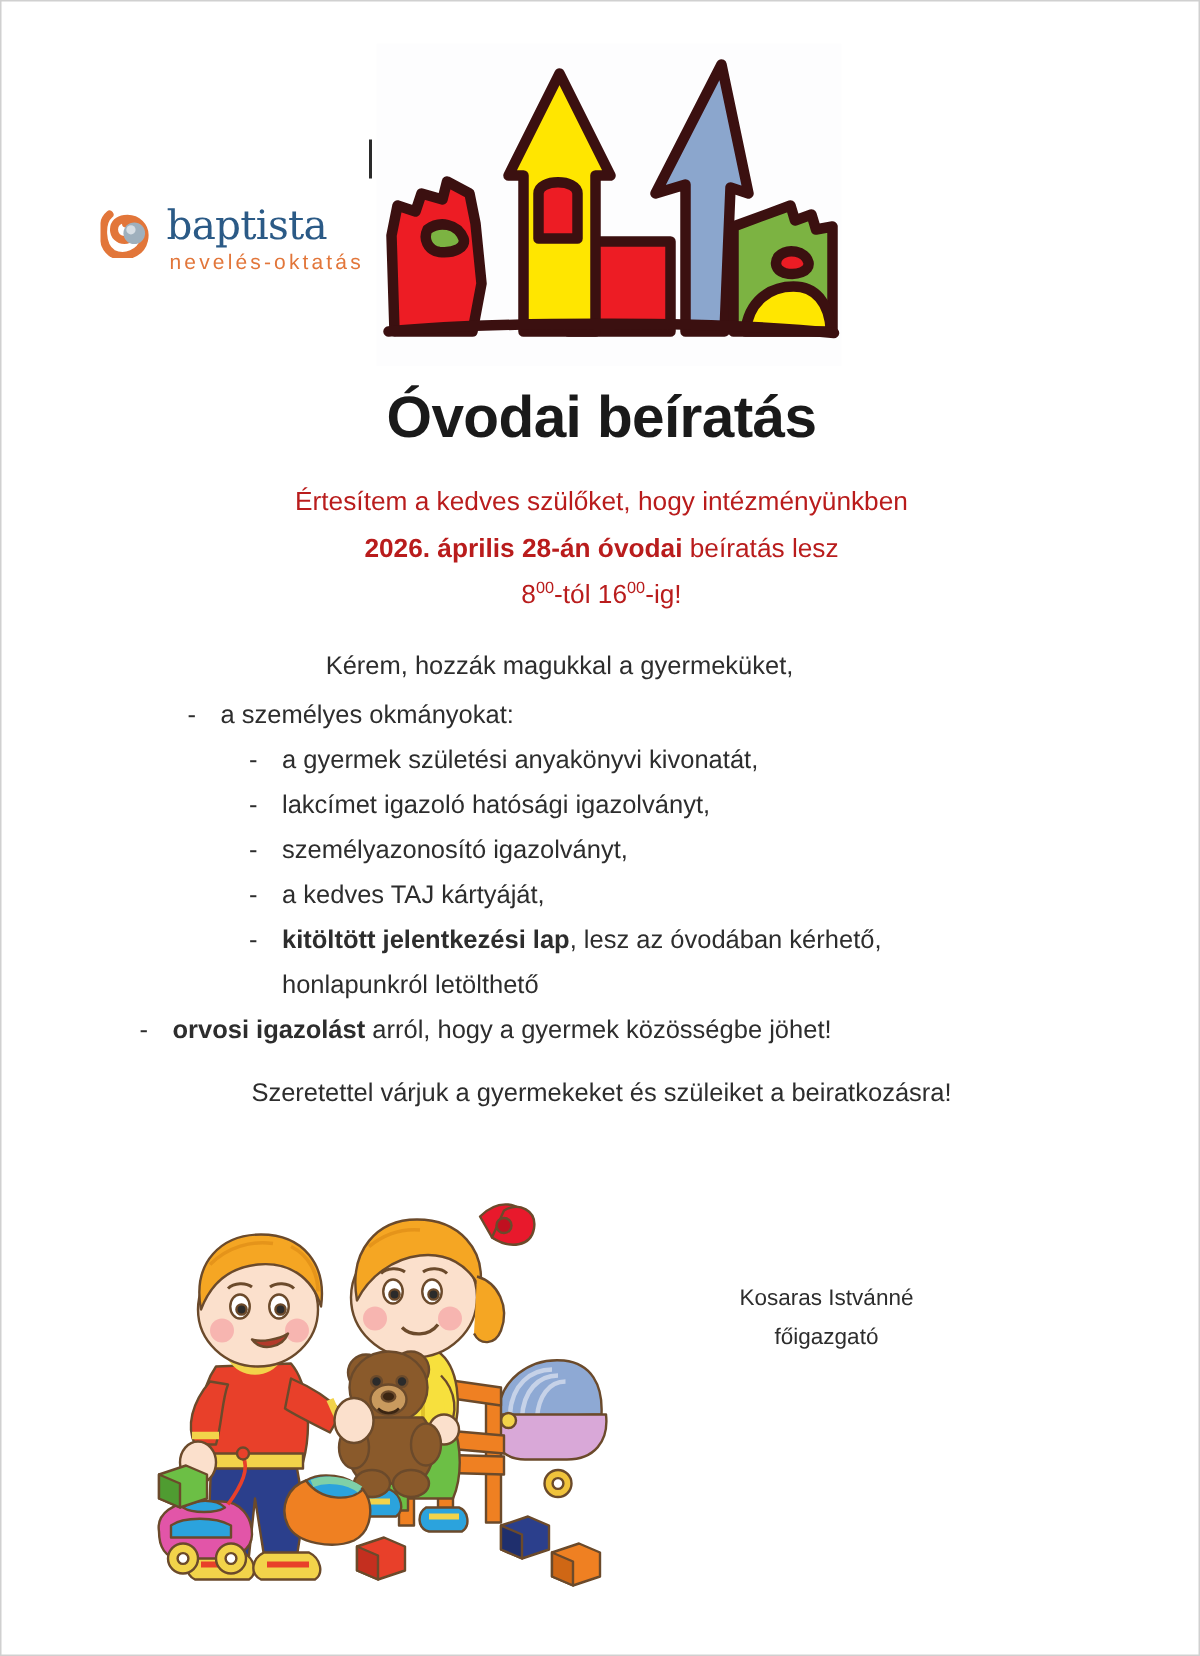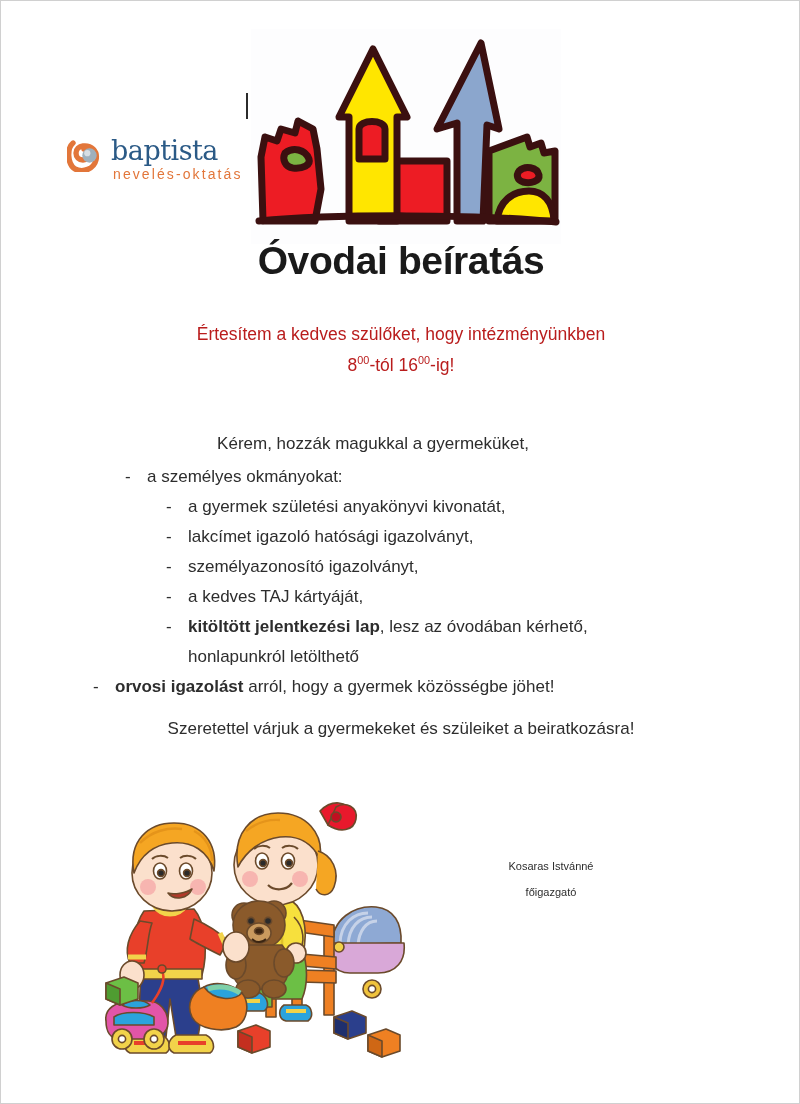--- a/index.html
+++ b/index.html
@@ -86,21 +86,21 @@
     top: 92px;
     width: 2px;
     height: 26px;
     background: #2b2b2b;
   }
 
   
   .title {
     position: absolute;
     left: 0;
-    top: 238px;
+    top: 256px;
     width: 800px;
     text-align: center;
     font-size: 39px;
     font-weight: bold;
     letter-spacing: -0.4px;
     color: #1a1a1a;
   }
 
   
   .intro {
@@ -164,21 +164,21 @@
     color: #2d2d2d;
   }
 
   
   .signature {
     position: absolute;
     left: 420px;
     top: 852px;
     width: 260px;
     text-align: center;
-    font-size: 11px;
+    font-size: 15px;
     line-height: 26px;
     color: #2d2d2d;
   }
 
   
   .kids {
     position: absolute;
     left: 95px;
     top: 792px;
     width: 310px;
@@ -230,20 +230,24 @@
           <path d="M8 192 C80 185, 230 185, 305 193" fill="none"></path>
         </g>
       </svg>
     </div>
   </div>
 
   <div class="title">Óvodai beíratás</div>
 
   <div class="intro">
     <div>Értesítem a kedves szülőket, hogy intézményünkben</div>
+    <div>
+      <span class="b">2026. április 28-án óvodai</span>
+      <span>beíratás lesz</span>
+    </div>
     <div>
       <span>8</span><sup>00</sup><span>-tól </span><span>16</span><sup>00</sup><span>-ig!</span>
     </div>
   </div>
 
   <div class="req">
     <div class="req-lead">Kérem, hozzák magukkal a gyermeküket,</div>
 
     <div class="li lvl1">
       <span class="dash">-</span>

